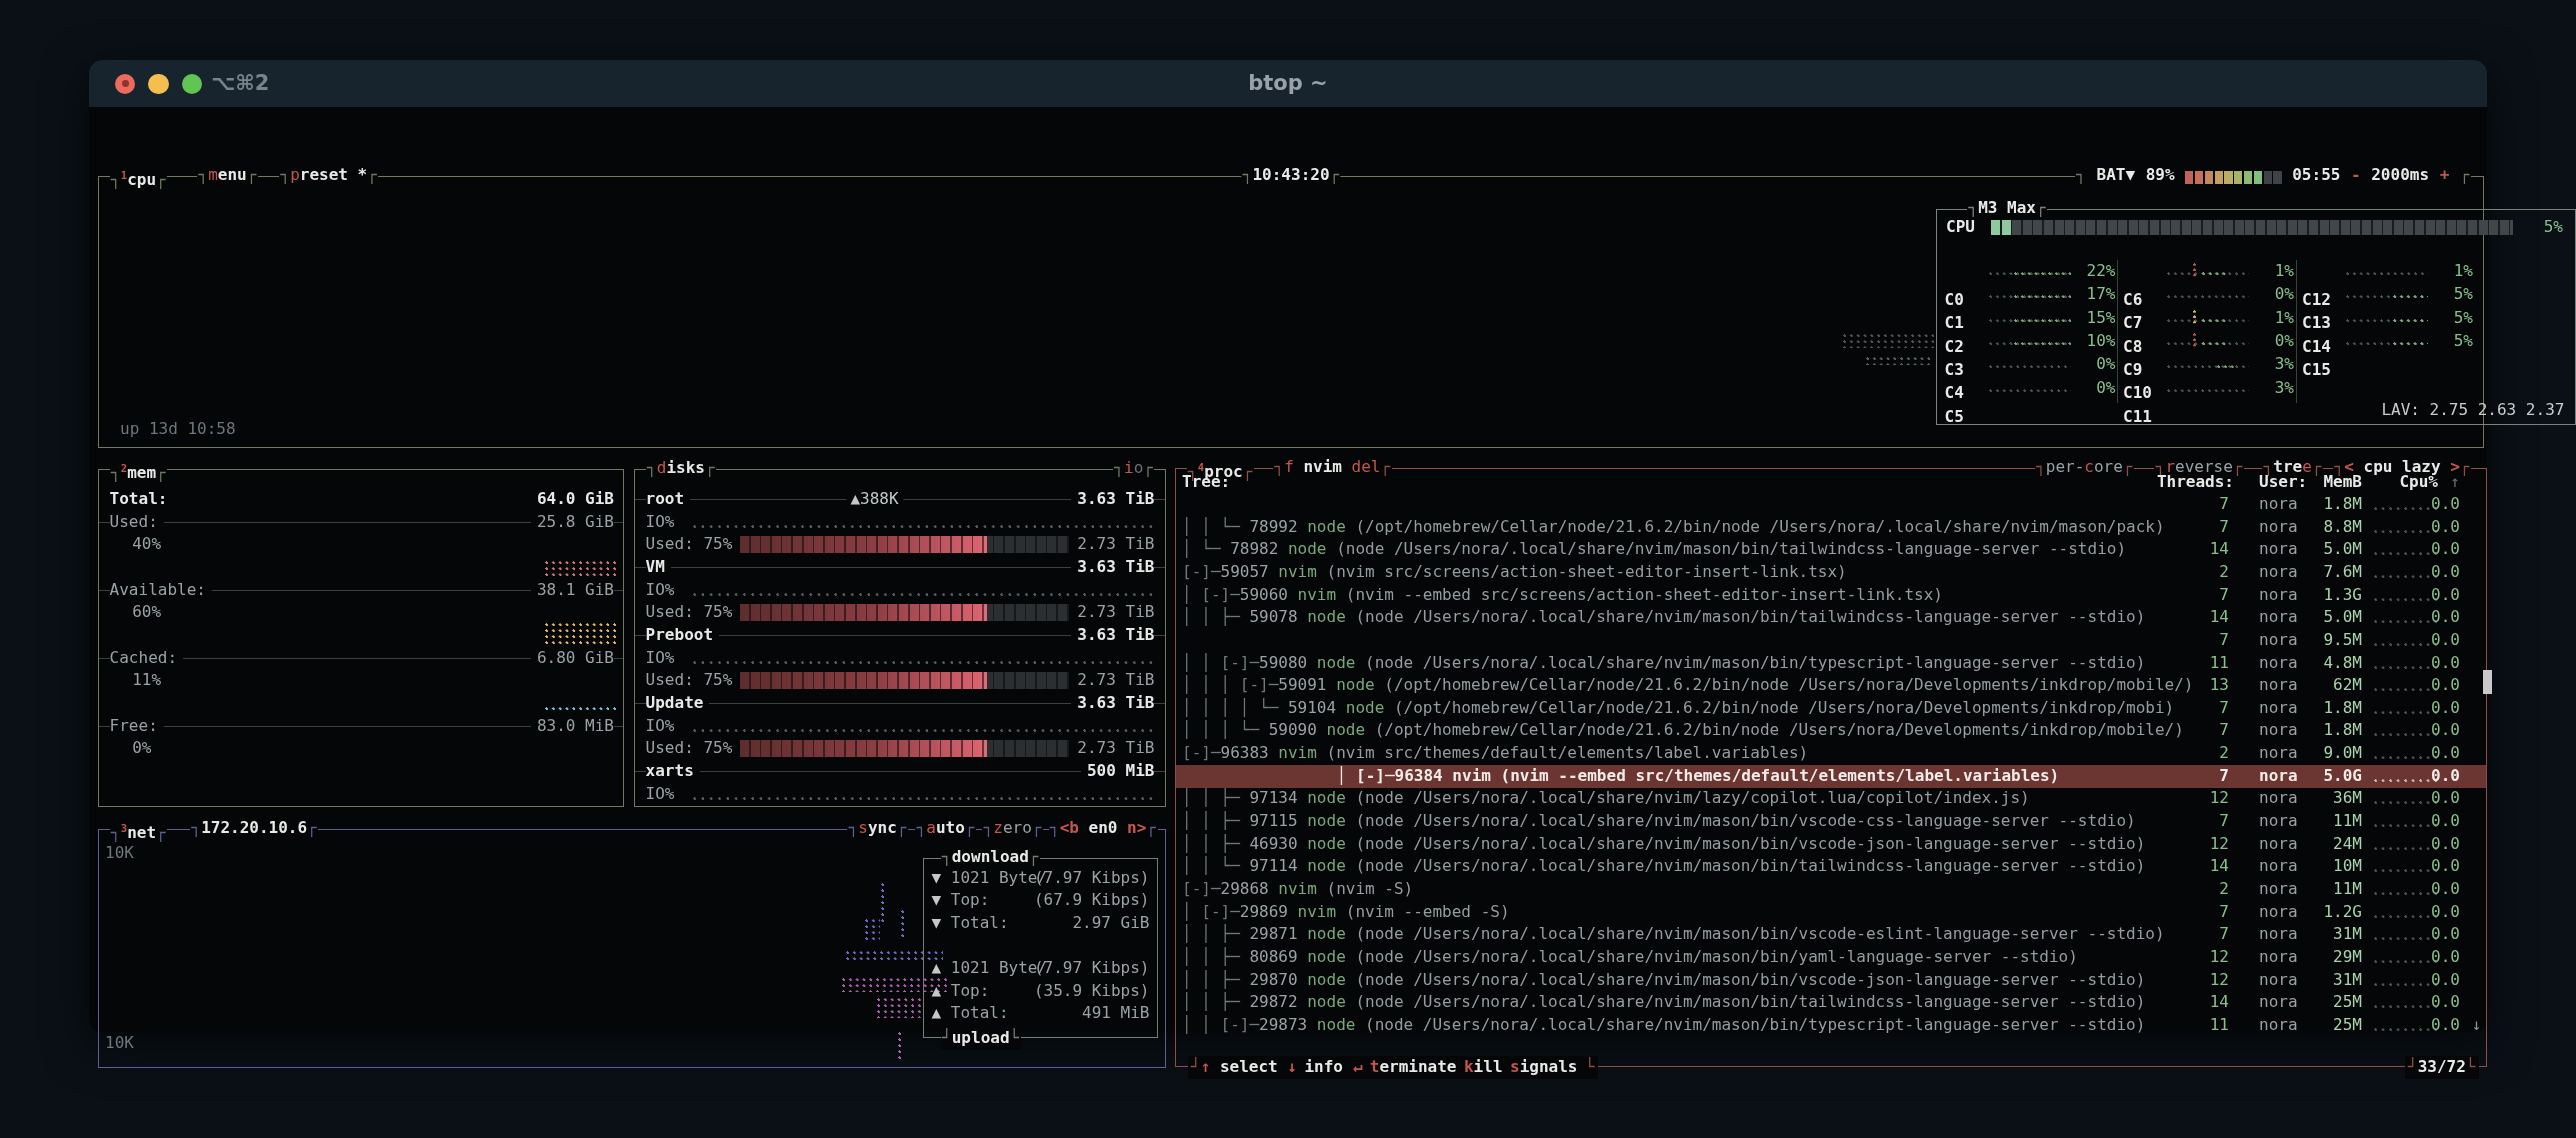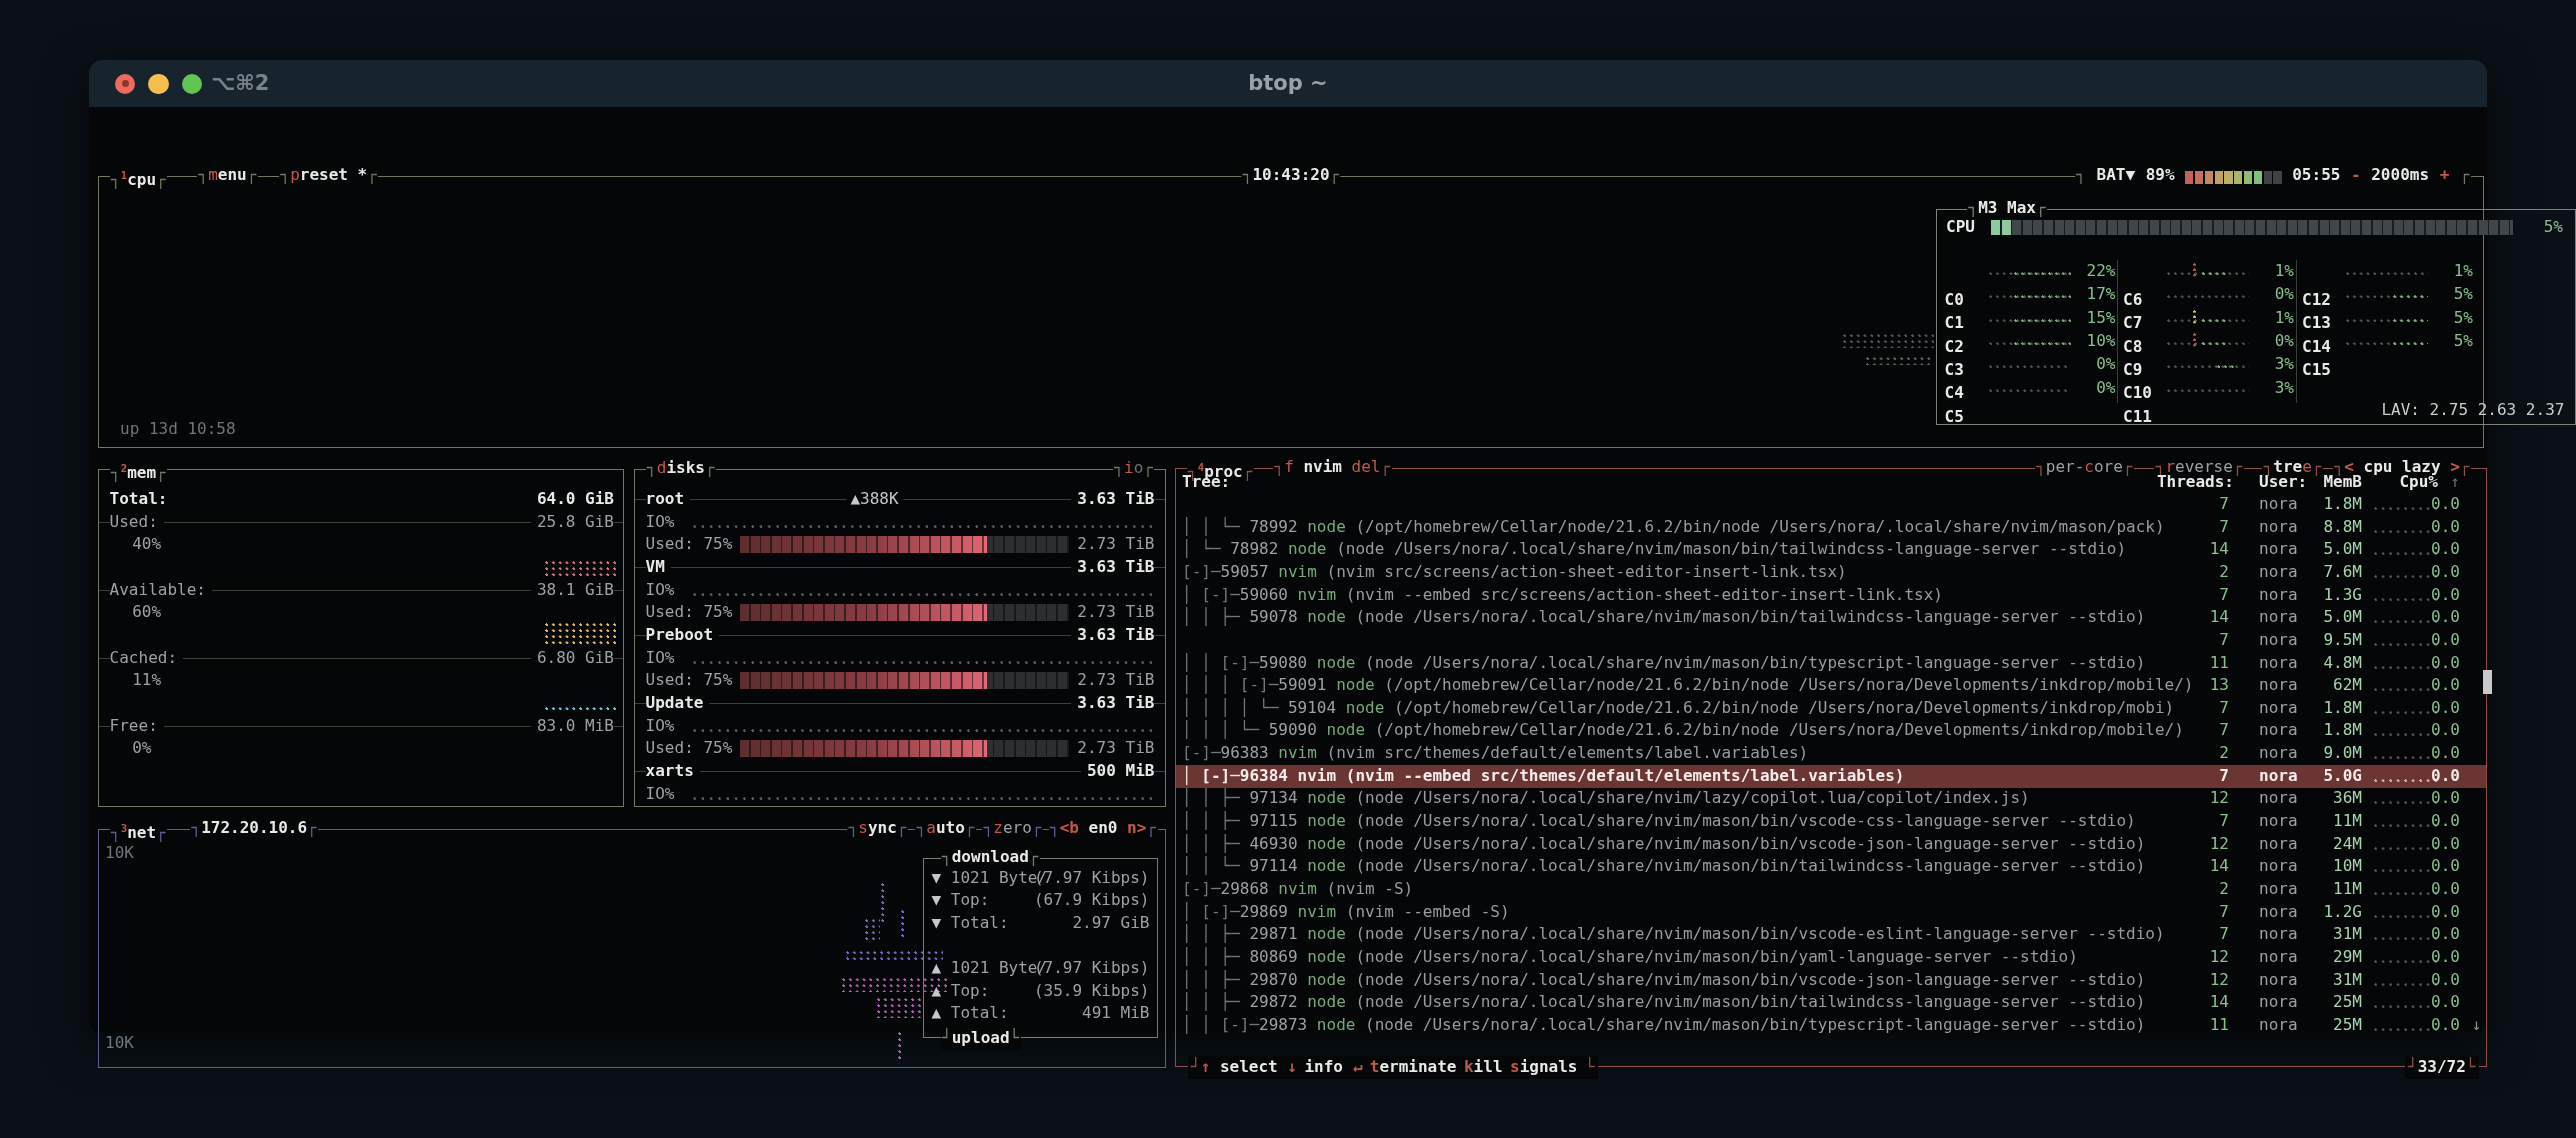--- a/index.html
+++ b/index.html
@@ -114,21 +114,21 @@
   .prows{position:absolute;left:0;top:24px;right:0;height:544px;overflow:hidden;}
   .prow{position:absolute;left:0;right:0;height:22.6px;white-space:nowrap;}
   .prow .c-cmd{position:absolute;left:6px;right:272px;overflow:hidden;}
   .pfx{color:#6f797c;} .pid{color:#9aa2a5;} .pname{color:var(--pgreen);} .cmd{color:#959da0;}
   .c-th{position:absolute;right:257px;color:var(--green);}
   .c-user{position:absolute;left:1083px;color:#9aa2a5;}
   .c-mem{position:absolute;right:124px;color:var(--val);}
   .c-dl{position:absolute;right:47px;width:65px;top:14.3px;height:3px;--c:#4a5356;background-size:7.5px 3px;}
   .c-cpu{position:absolute;right:26px;color:var(--green);}
   .c-ar{position:absolute;right:4.5px;color:#8d9599;}
-  .prow.sel{background:var(--hl);}
+  .prow.sel{background:var(--hl);text-align:center;}
   .prow.sel .pfx,.prow.sel .pid,.prow.sel .pname,.prow.sel .cmd,
   .prow.sel .c-th,.prow.sel .c-user,.prow.sel .c-mem,.prow.sel .c-cpu{color:#f4ece9;font-weight:bold;}
   .prow.sel .c-dl{--c:#cdb6b1;}
   .scrollbar{position:absolute;right:-6px;top:201px;width:9px;height:24px;background:#c9c9c9;}
   .pfooter{position:absolute;bottom:-13px;left:12px;background:var(--win);padding:0 3px;white-space:nowrap;}
   .pfooter::after{content:"└";color:var(--bc);}
   .pfooter::before{content:"┘";color:var(--bc);}
   .ppos{position:absolute;bottom:-13px;right:7.5px;background:var(--win);padding:0 3px;}
   .ppos::before{content:"┘";color:var(--bc);}
   .ppos::after{content:"└";color:var(--bc);}

